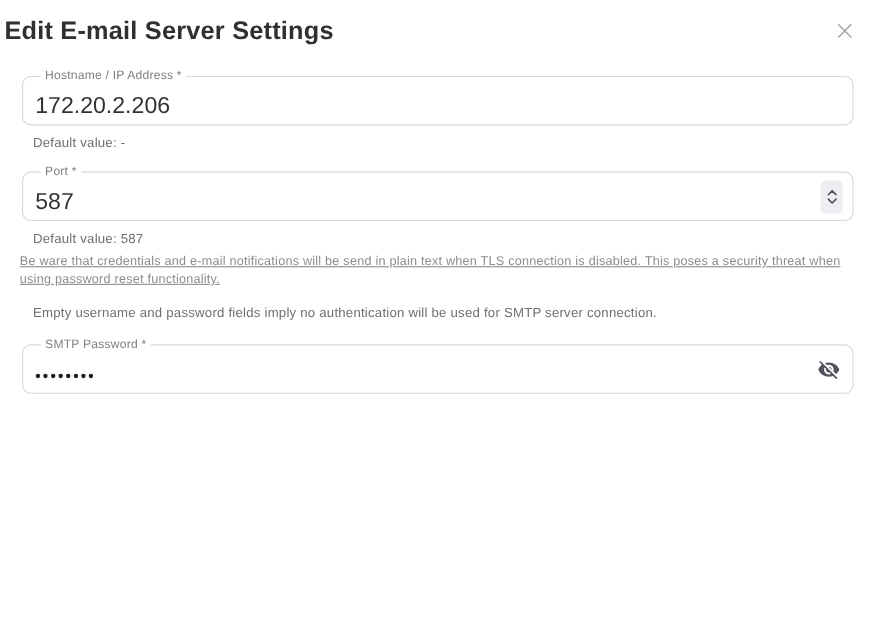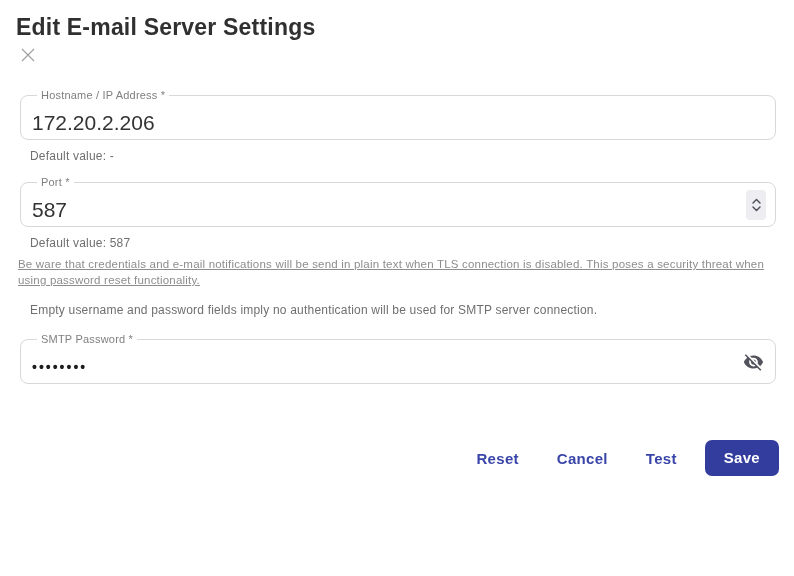--- a/index.html
+++ b/index.html
@@ -3,21 +3,21 @@
 <meta charset="utf-8">
 <style>
   * { margin:0; padding:0; box-sizing:border-box; }
   html,body { width:794px; height:576px; background:#ffffff; overflow:hidden;
               font-family:"Liberation Sans", sans-serif; }
 
   .dialog { position:relative; width:794px; height:576px; background:#fff; }
 
   
   .header { display:flex; justify-content:space-between; align-items:flex-start;
-            padding:14px 14px 0 16px;flex-direction:column; }
+            padding:14px 14px 0 4px; }
   .title  { font-size:23px; font-weight:600; color:#303030; letter-spacing:.2px; }
   .close-btn { background:none; border:0; cursor:pointer; padding:4px; line-height:0; margin-top:2px; }
 
   
   .form { margin:28px 18px 0 20px; }
 
   .field { position:relative; height:45px; border:1px solid var(--input-border,#d8d8d8);
            border-radius:8px; background:#fff; }
   .field-label { position:absolute; top:-7px; left:16px; padding:0 4px; background:#fff;
                  font-size:11px; color:#7f7f7f; letter-spacing:.2px; white-space:nowrap; }
@@ -111,21 +111,15 @@
     <div class="field">
       <span class="field-label">SMTP Password *</span>
       <input type="text" class="password" value="••••••••" style="">
       <button class="eye-btn">
         <svg width="21" height="21" viewBox="0 0 24 24" fill="#53535d">
           <path d="M12 7c2.76 0 5 2.24 5 5 0 .65-.13 1.26-.36 1.83l2.92 2.92c1.51-1.26 2.7-2.89 3.43-4.75-1.73-4.39-6-7.5-11-7.5-1.4 0-2.74.25-3.98.7l2.16 2.16C10.74 7.13 11.35 7 12 7zM2 4.27l2.28 2.28.46.46C3.08 8.3 1.78 10.02 1 12c1.73 4.39 6 7.5 11 7.5 1.55 0 3.03-.3 4.38-.84l.42.42L19.73 22 21 20.73 3.27 3 2 4.27zM7.53 9.8l1.55 1.55c-.05.21-.08.43-.08.65 0 1.66 1.34 3 3 3 .22 0 .44-.03.65-.08l1.55 1.55c-.67.33-1.41.53-2.2.53-2.76 0-5-2.24-5-5 0-.79.2-1.53.53-2.2zm4.31-.78l3.15 3.15.02-.16c0-1.66-1.34-3-3-3l-.17.01z"></path>
         </svg>
       </button>
     </div>
 
-    <div class="footer">
-      <button class="text-btn">Reset</button>
-      <button class="text-btn">Cancel</button>
-      <button class="text-btn">Test</button>
-      <button class="save-btn">Save</button>
-    </div>
 
   </div>
 </div>
 
 </body></html>

